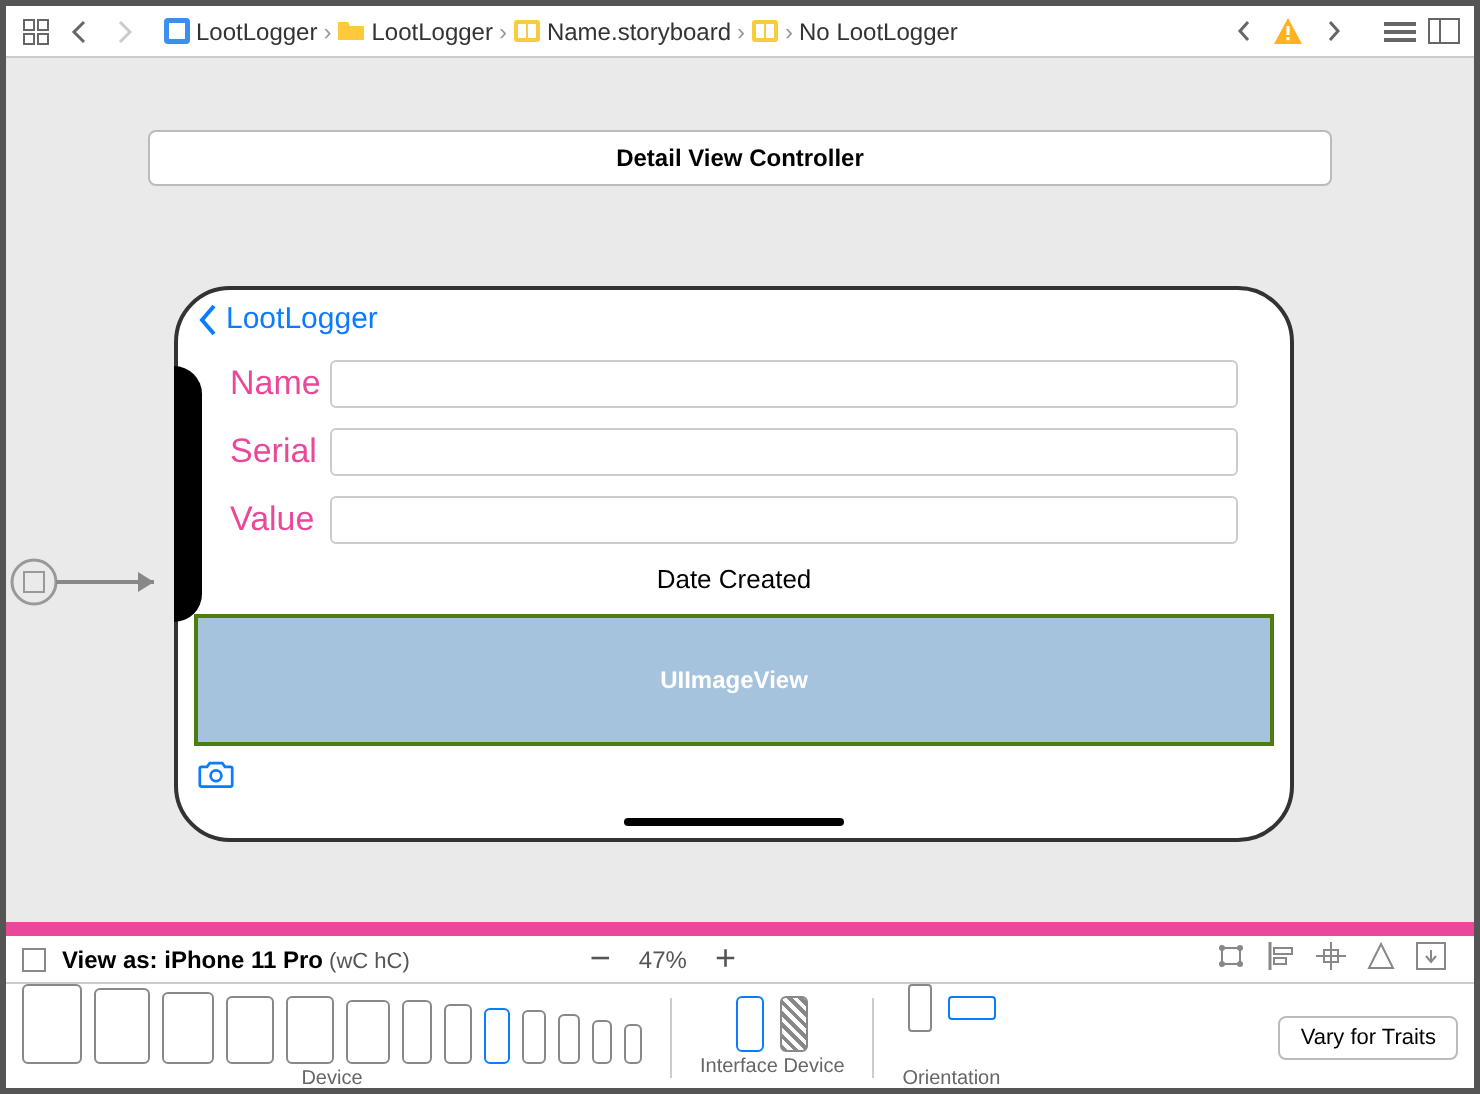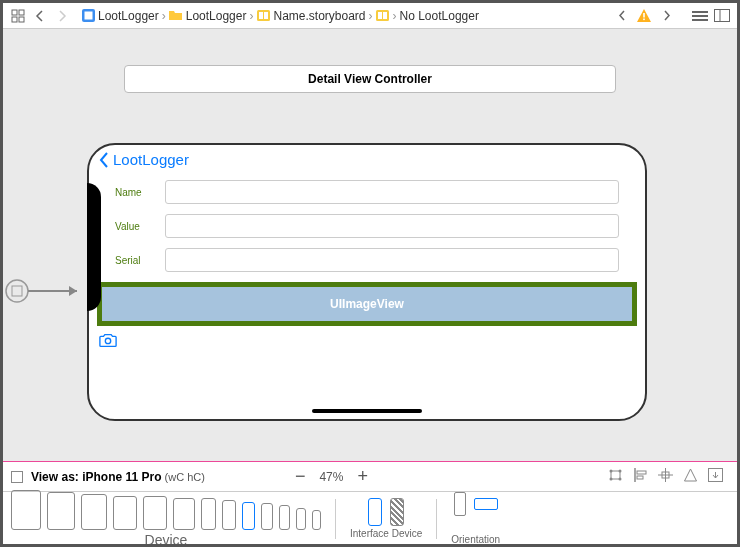--- a/index.html
+++ b/index.html
@@ -6,36 +6,36 @@
 body { font-family: -apple-system, "Helvetica Neue", Arial, sans-serif; font-size: 12px; background: #fff; width: 740px; height: 547px; overflow: hidden; border: 3px solid #555; }
 .toolbar { height: 26px; background: #fff; border-bottom: 1px solid #ccc; display: flex; align-items: center; padding: 0 6px; }
 .tb-left { display: flex; align-items: center; gap: 4px; }
 .tb-right { display: flex; align-items: center; gap: 4px; margin-left: auto; }
 .tb-btn { display: flex; align-items: center; justify-content: center; width: 18px; height: 18px; cursor: pointer; color: #666; }
 .breadcrumb { display: flex; align-items: center; gap: 3px; margin-left: 6px; color: #333; }
 .bc-item { display: flex; align-items: center; gap: 3px; }
 .bc-sep { color: #999; font-size: 12px; }
 .bc-icon { width: 14px; height: 14px; display: flex; align-items: center; justify-content: center; }
 .canvas { position: relative; background: #eaeaea; height: 432px; display: flex; flex-direction: column; align-items: center; overflow: hidden; }
-.scene-label { background: #fff; border: 1px solid #bbb; border-radius: 4px; padding: 6px 0; width: 492px; text-align: center; font-weight: 600; font-size: 12px; margin-top: 36px; }
+.scene-label { background: #fff; border: 1px solid #bbb; border-radius: 4px; padding: 6px 0; width: 592px; text-align: center; font-weight: 600; font-size: 12px; margin-top: 36px; }
 .phone-left { position: absolute; left: 0; top: 248px; }
 .phone-outline { position: absolute; left: 84px; top: 114px; width: 560px; height: 278px; border: 2px solid #333; border-radius: 28px; background: #fff; }
 .nav-back { display: flex; align-items: center; gap: 4px; color: #0a7cff; font-size: 15px; padding: 6px 10px; }
 .nav-back svg { width: 10px; height: 16px; }
 .form-area { padding: 6px 26px 0 26px; }
 .form-row { display: flex; align-items: center; margin-bottom: 10px; }
-.form-label { width: 50px; font-size: 10px; color: #4d7c0f; }
+.form-label { width: 50px; font-size: 17px; color: #ec4899; }
 .form-input { flex: 1; height: 24px; border: 1px solid #ccc; border-radius: 3px; background: #fff; }
 .date-label { text-align: center; font-size: 13px; margin-top: 4px; margin-bottom: 10px; }
-.image-view { margin: 0 8px; height: 44px; background: #a6c3dd; border: 5px solid #4d7c0f; display: flex; align-items: center; justify-content: center; color: #fff; font-weight: 600; font-size: 12px; }
+.image-view { margin: 0 8px; height: 66px; background: #a6c3dd; border: 2px solid #4d7c0f; display: flex; align-items: center; justify-content: center; color: #fff; font-weight: 600; font-size: 12px; }
 .toolbar-bottom-phone { display: flex; align-items: center; padding: 6px 10px; color: #0a7cff; }
 .toolbar-bottom-phone svg { width: 18px; height: 16px; }
 .home-indicator { width: 110px; height: 4px; background: #000; border-radius: 2px; position: absolute; bottom: 6px; left: 50%; transform: translateX(-50%); }
 .notch { position: absolute; left: -2px; top: 38px; width: 14px; height: 128px; background: #000; border-radius: 0 16px 16px 0; }
-.bottom-bar { height: 30px; border-top: 1px solid #ec4899; display: flex; align-items: center; padding: 0 8px; }
+.bottom-bar { height: 30px; border-top: 7px solid #ec4899; display: flex; align-items: center; padding: 0 8px; }
 .viewas-check { width: 12px; height: 12px; border: 1px solid #888; margin-right: 8px; }
 .viewas-label { font-weight: 600; font-size: 12px; }
 .viewas-sub { font-size: 11px; color: #555; }
 .zoom { margin-left: auto; display: flex; align-items: center; gap: 14px; margin-right: 150px; color: #555; }
 .zoom-btn { font-size: 18px; cursor: pointer; }
 .ib-icons { display: flex; align-items: center; gap: 10px; margin-left: auto; margin-right: 6px; color: #666; }
 .device-bar { height: 54px; border-top: 1px solid #ccc; display: flex; align-items: center; padding: 0 8px; }
 .devices { display: flex; align-items: flex-end; gap: 6px; position: relative; }
 .dev { border: 1.5px solid #888; border-radius: 3px; }
 .dev.sel { border-color: #0a7cff; }
@@ -168,27 +168,28 @@
           <path d="M8 1L2 8l6 7" fill="none" stroke="#0a7cff" stroke-width="2"></path>
         </svg>
       <span>LootLogger</span>
     </div>
     <div class="form-area">
       <div class="form-row">
         <div class="form-label">Name</div>
         <div class="form-input"></div>
       </div>
       <div class="form-row">
+        <div class="form-label">Serial</div>
+        <div class="form-input"></div>
+      </div>
+      <div class="form-row">
         <div class="form-label">Value</div>
         <div class="form-input"></div>
       </div>
-      <div class="form-row">
-        <div class="form-label">Serial</div>
-        <div class="form-input"></div>
-      </div>
+      <div class="date-label">Date Created</div>
     </div>
     <div class="image-view">
         <span>UIImageView</span>
       </div>
     <div class="toolbar-bottom-phone">
       <span>
         <svg viewBox="0 0 20 16">
             <path d="M2 4h3l1.5-2h7L15 4h3a1 1 0 011 1v9a1 1 0 01-1 1H2a1 1 0 01-1-1V5a1 1 0 011-1z" fill="none" stroke="#0a7cff" stroke-width="1.5"></path>
             <circle cx="10" cy="9" r="3" fill="none" stroke="#0a7cff" stroke-width="1.5"></circle>
           </svg>
@@ -246,31 +247,32 @@
       <div class="dev" style="width:24px;height:34px"></div>
       <div class="dev" style="width:22px;height:32px"></div>
       <div class="dev" style="width:15px;height:32px;border-radius:3px"></div>
       <div class="dev" style="width:14px;height:30px;border-radius:3px"></div>
       <div class="dev sel" style="width:13px;height:28px;border-radius:3px"></div>
       <div class="dev" style="width:12px;height:27px"></div>
       <div class="dev" style="width:11px;height:25px"></div>
       <div class="dev" style="width:10px;height:22px"></div>
       <div class="dev" style="width:9px;height:20px"></div>
     </div>
-    <div style="font-size:14px;color:#666;margin-top:2px">Device</div>
+    <div style="font-size:10px;color:#666;margin-top:2px">Device</div>
   </div>
   <div class="sep-v"></div>
   <div class="group-wrap">
     <div class="iface">
       <div class="dev sel" style="width:14px;height:28px;border-radius:3px"></div>
       <div style="width:14px;height:28px;border-radius:3px;background:repeating-linear-gradient(45deg,#888 0,#888 2px,#fff 2px,#fff 4px);border:1.5px solid #888"></div>
     </div>
     <div style="font-size:10px;color:#666;margin-top:2px">Interface Device</div>
   </div>
   <div class="sep-v"></div>
   <div class="group-wrap">
     <div class="orient">
       <div class="dev" style="width:12px;height:24px;border-radius:2px"></div>
       <div class="dev sel" style="width:24px;height:12px;border-radius:2px;margin-bottom:6px"></div>
     </div>
     <div style="font-size:10px;color:#666;margin-top:18px">Orientation</div>
   </div>
+  <button class="vary-btn"><span>Vary for Traits</span></button>
 </div>
 
 </body></html>

